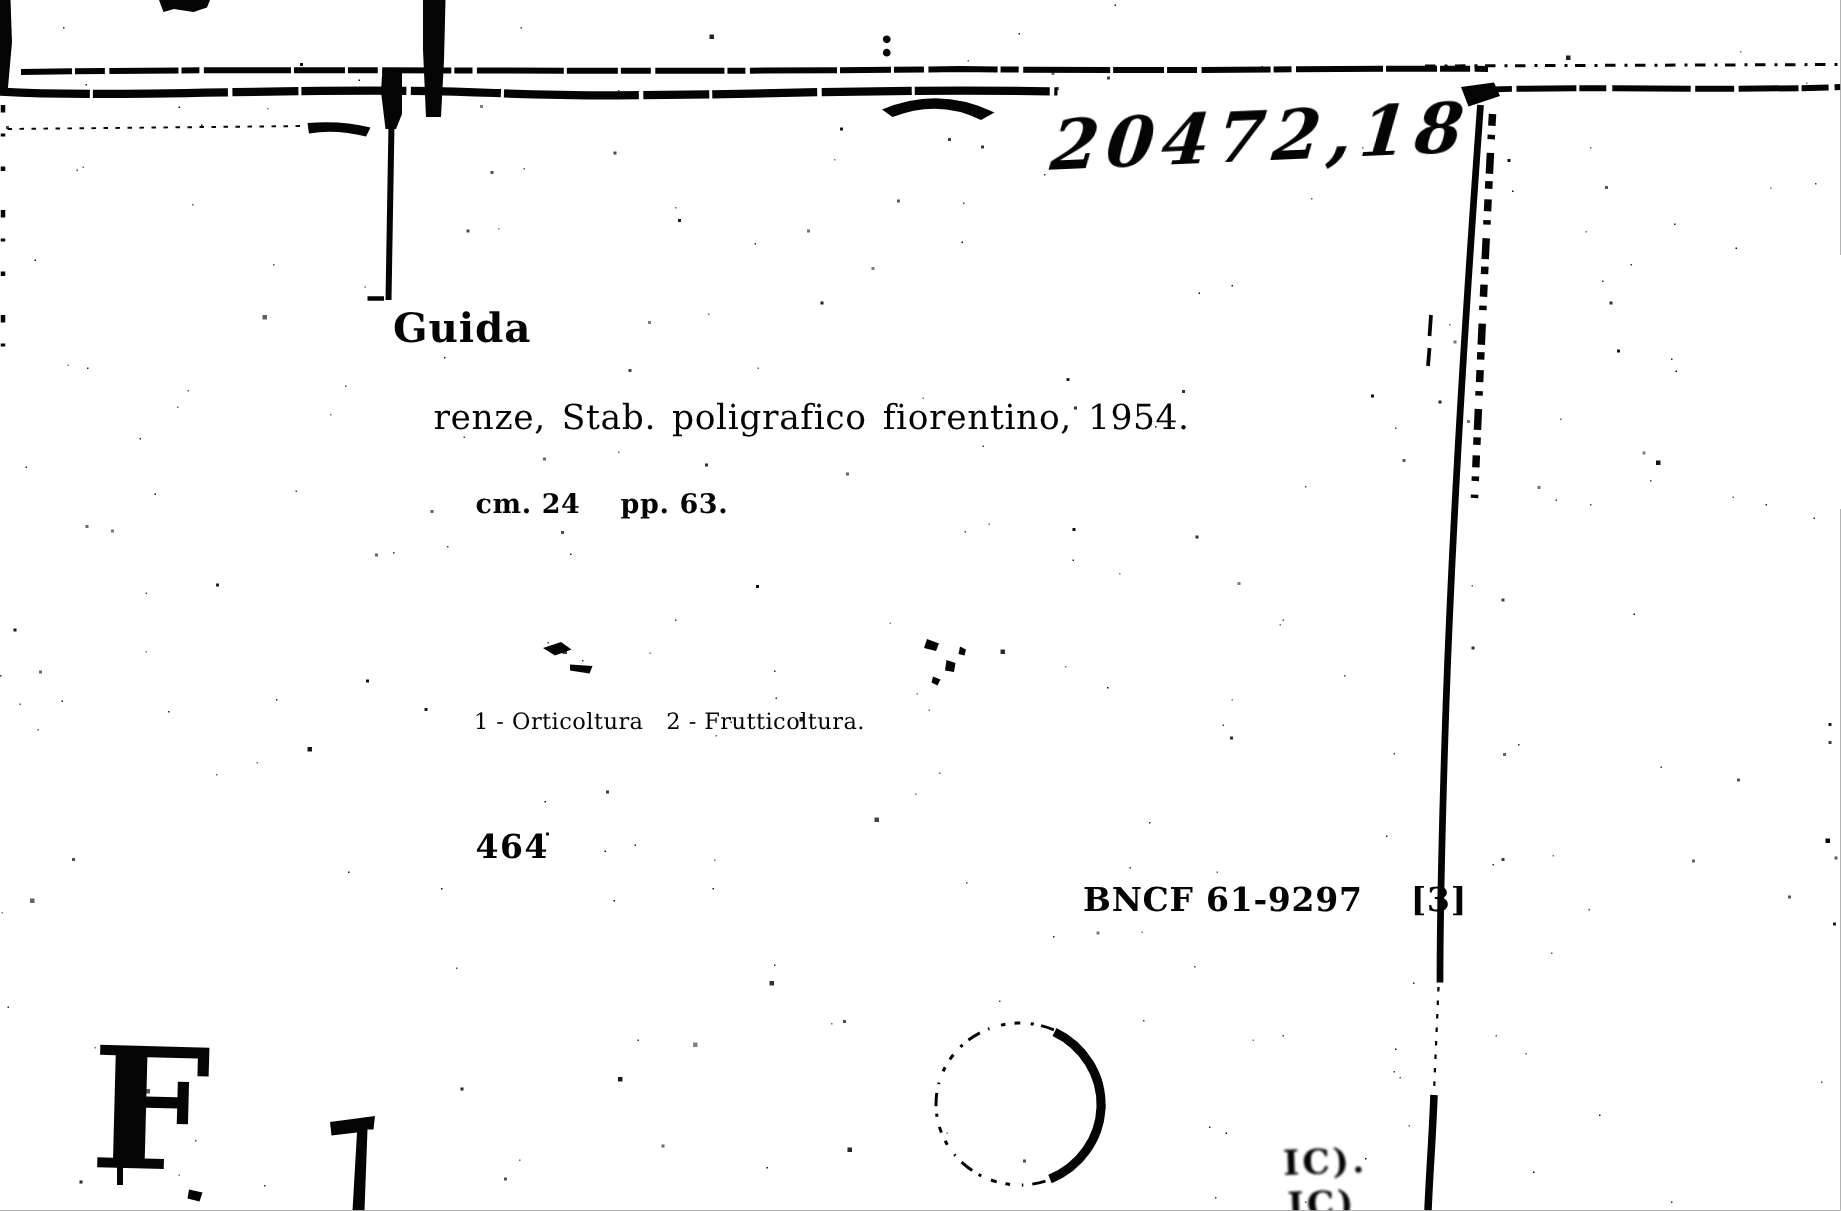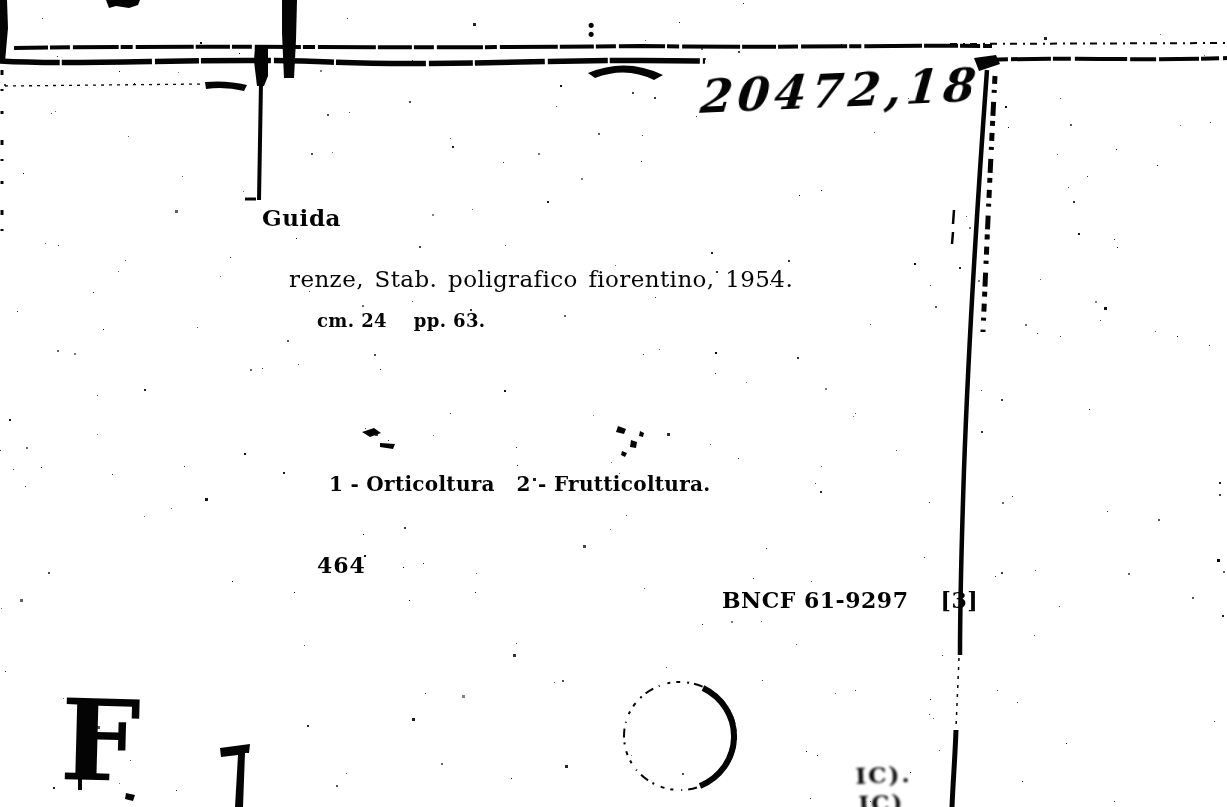--- a/index.html
+++ b/index.html
@@ -8,24 +8,24 @@
     width:1227px;height:807px;
     background:#ffffff;
     overflow:hidden;
     color:#040404;
     font-family:"DejaVu Serif","Liberation Serif",serif;
   }
   .abs{position:absolute;line-height:1;}
   .pre{white-space:pre;}
   #artifacts{position:absolute;left:0;top:0;}
   .scan-text{transform-origin:left top;}
-  .heading{font-weight:bold;font-size:23px;letter-spacing:.6px;text-align:right;}
+  .heading{font-weight:bold;font-size:27px;letter-spacing:.6px;text-align:right;}
   .bodytxt{font-size:23px;letter-spacing:.4px;}
   .small-bold{font-weight:bold;font-size:18px;letter-spacing:.4px;}
-  .subjects{font-weight:bold;font-size:20px;letter-spacing:.3px;margin-left:13px;}
+  .subjects{font-weight:normal;font-size:15px;letter-spacing:.3px;}
   .classnum{font-weight:bold;font-size:22px;letter-spacing:1px;}
   .shelf{font-weight:bold;font-size:22px;letter-spacing:.5px;}
   .handwritten{
     font-size:46px;font-weight:bold;font-style:italic;
     letter-spacing:5px;
     transform:rotate(-2.5deg) skewX(-8deg);
     filter:blur(.3px);
   }
   .corner-letter{
     font-size:112px;font-weight:bold;
@@ -87,21 +87,21 @@
   </svg>
 
   <div class="abs colon scan-text" style="left:586px;top:14px;">:</div>
 
   <div class="abs handwritten scan-text" style="left:703px;top:74px;">20472,18</div>
 
   <div class="abs heading scan-text" style="left:262px;top:206px;">Guida</div>
 
   <div class="abs bodytxt pre scan-text" style="left:289px;top:268px;word-spacing:3px;">renze, Stab. poligrafico fiorentino, 1954.</div>
 
-  <div class="abs small-bold pre scan-text" style="left:317px;top:312px;">cm. 24    pp. 63.</div>
+  <div class="abs small-bold pre scan-text" style="left:317px;top:328px;">cm. 24    pp. 63.</div>
 
   <div class="abs subjects pre scan-text" style="left:316px;top:474px;">1 - Orticoltura   2 - Frutticoltura.</div>
 
   <div class="abs classnum scan-text" style="left:317px;top:554px;">464</div>
 
   <div class="abs scan-text" style="left:722px;top:589px;display:flex;">
     <span class="shelf">BNCF 61-9297</span>
     <span class="shelf" style="margin-left:32px;">[3]</span>
   </div>
 

